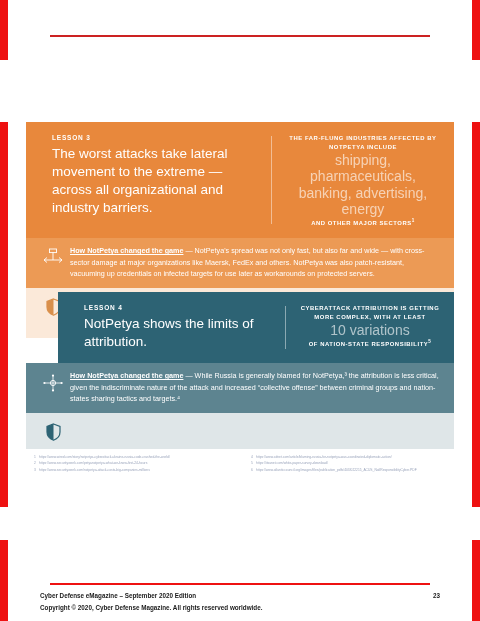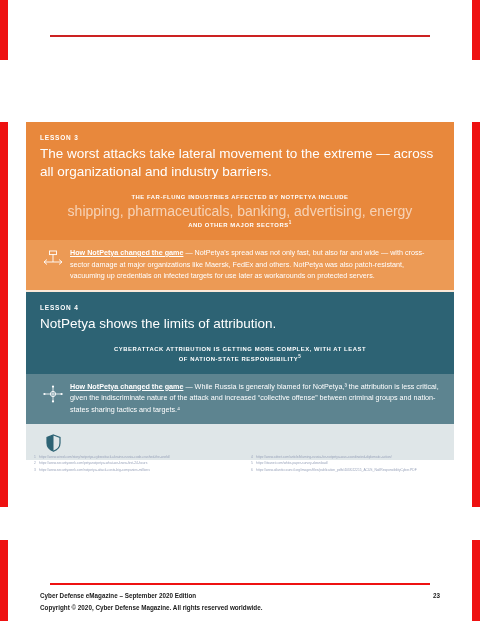--- a/index.html
+++ b/index.html
@@ -34,22 +34,21 @@
     height: 2px;
     background: #cc2222;
   }
 
   
   .lesson-block { position: absolute; left: 26px; right: 26px; }
 
   .lesson-header {
     display: flex;
     align-items: stretch;
-    padding: 10px 0 10px 0;
-    flex-direction: column;
+    padding: 10px 0 10px 12px;
   }
   .lesson-header .left {
     flex: 0 0 56%;
     padding: 2px 12px 2px 14px;
     box-sizing: border-box;
   }
   .lesson-header .divider {
     width: 1px;
     background: rgba(255,255,255,0.45);
     margin: 4px 0;
@@ -121,21 +120,21 @@
   .point-text b { font-weight: bold; text-decoration: underline; }
 
   
   .l3-header { background: #e8883c; }
   .l3-row-a  { background: #ec9a55; color: #ffffff; }
   .l3-row-a b { color: #ffffff; }
   .l3-row-b  { background: #fbe9d9; color: #b4641f; }
   .l3-row-b b { color: #a8591a; }
 
   
-  .l4-header { background: #2d6374; }
+  .l4-header { background: #2d6374; margin-left: 32px; }
   .l4-row-a  { background: #5d8490; color: #ffffff; justify-content: center; }
   .l4-row-a b { color: #ffffff; }
   .l4-row-b  { background: #dfe6e8; color: #2d6374; }
   .l4-row-b b { color: #234e5c; }
 
   
   .footnotes {
     position: absolute;
     left: 34px; right: 26px; top: 454px;
     display: flex;
@@ -230,20 +229,21 @@
 <div class="lesson-block" style="top:292px;">
 
   <div class="lesson-header l4-header">
     <div class="left">
       <div class="lesson-kicker">LESSON 4</div>
       <div class="lesson-title">NotPetya shows the limits of attribution.</div>
     </div>
     <div class="divider"></div>
     <div class="right">
       <div class="stat-top">CYBERATTACK ATTRIBUTION IS GETTING MORE COMPLEX, WITH AT LEAST</div>
+      <div class="stat-big">10 variations</div>
       <div class="stat-bottom"><span>OF NATION-STATE RESPONSIBILITY</span><sup>5</sup></div>
     </div>
   </div>
 
   <div class="point-row l4-row-a">
     <div class="point-icon">
       <svg width="24" height="20" viewBox="0 0 24 20">
         <line x1="12" y1="3" x2="12" y2="17" stroke="#ffffff" stroke-width="0.8"></line>
         <line x1="4" y1="10" x2="20" y2="10" stroke="#ffffff" stroke-width="0.8"></line>
         <circle cx="12" cy="10" r="2.6" fill="none" stroke="#ffffff" stroke-width="0.9"></circle>

